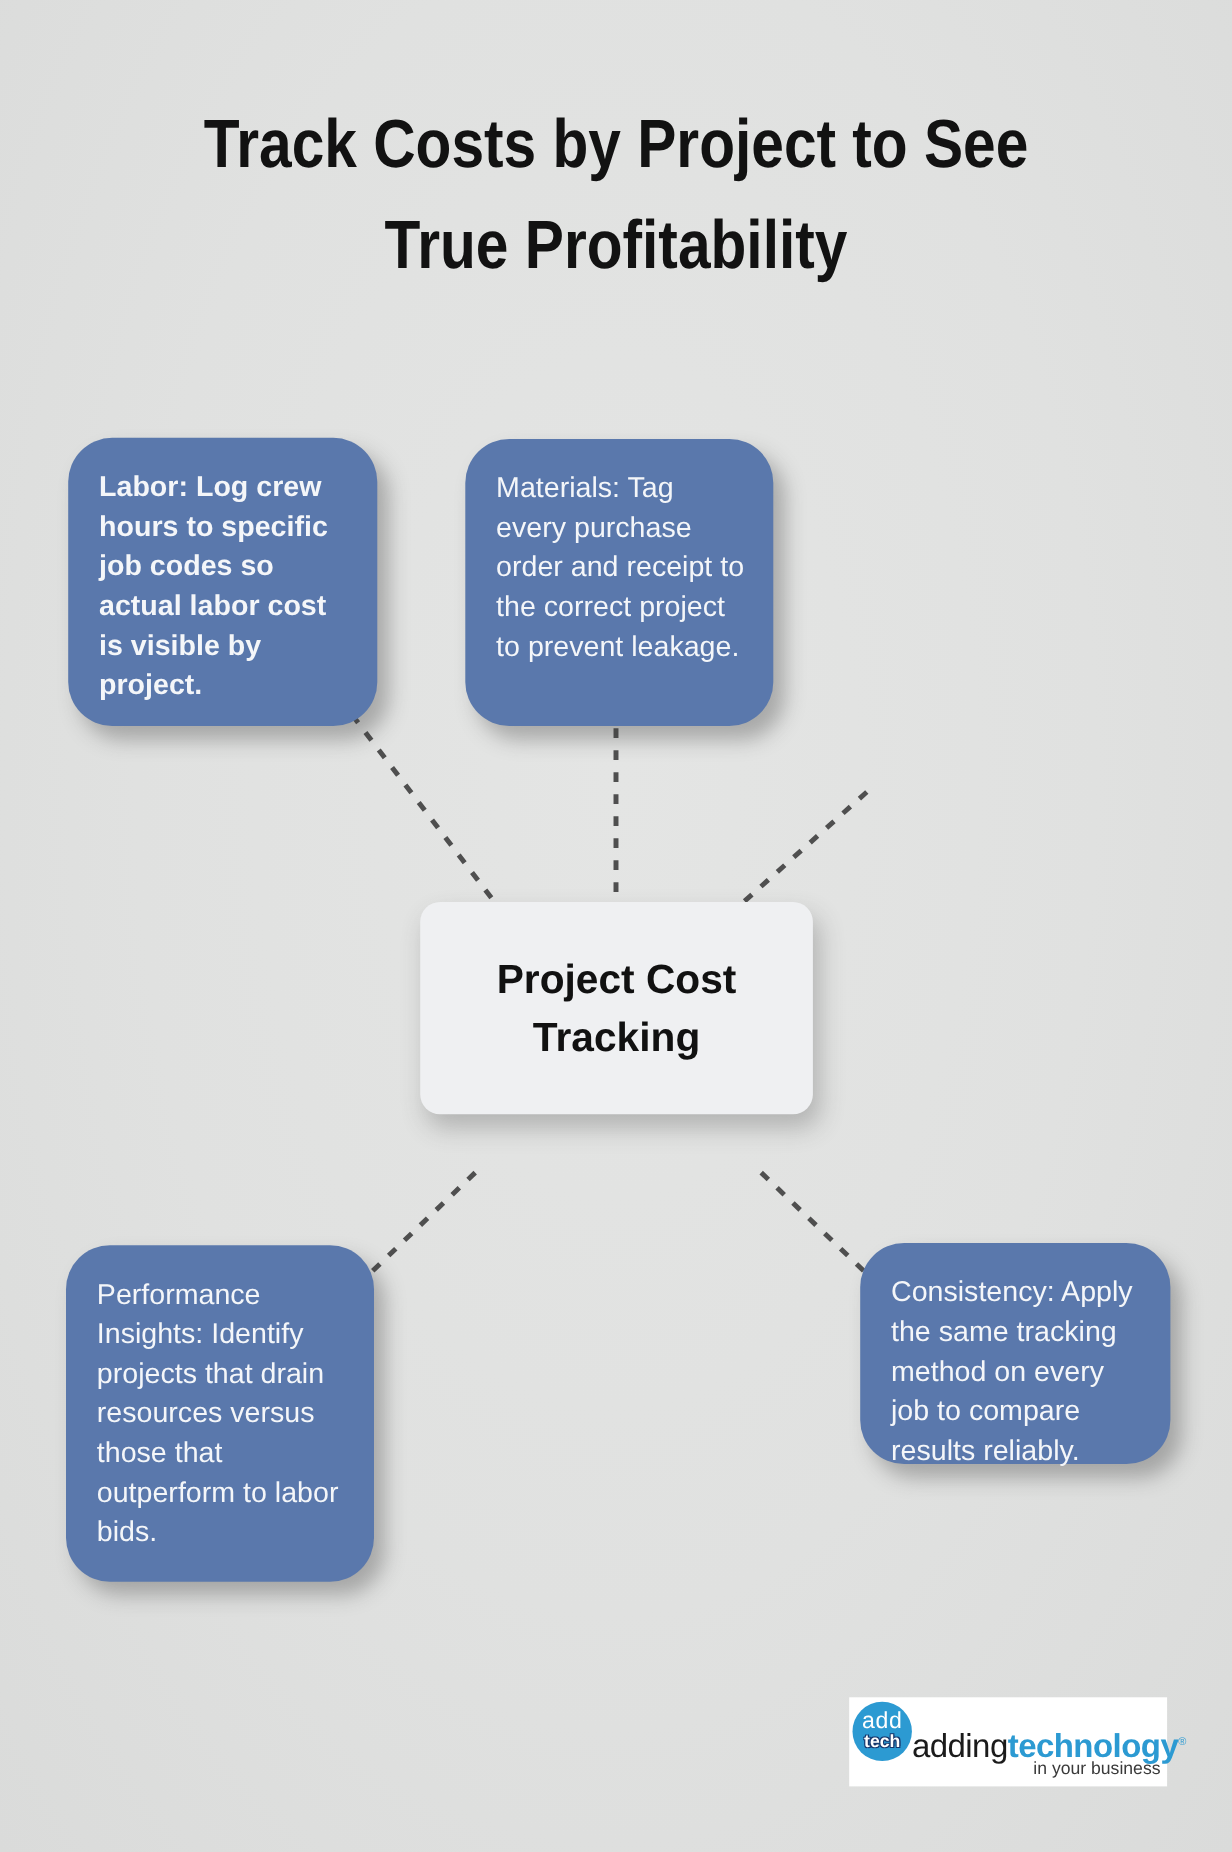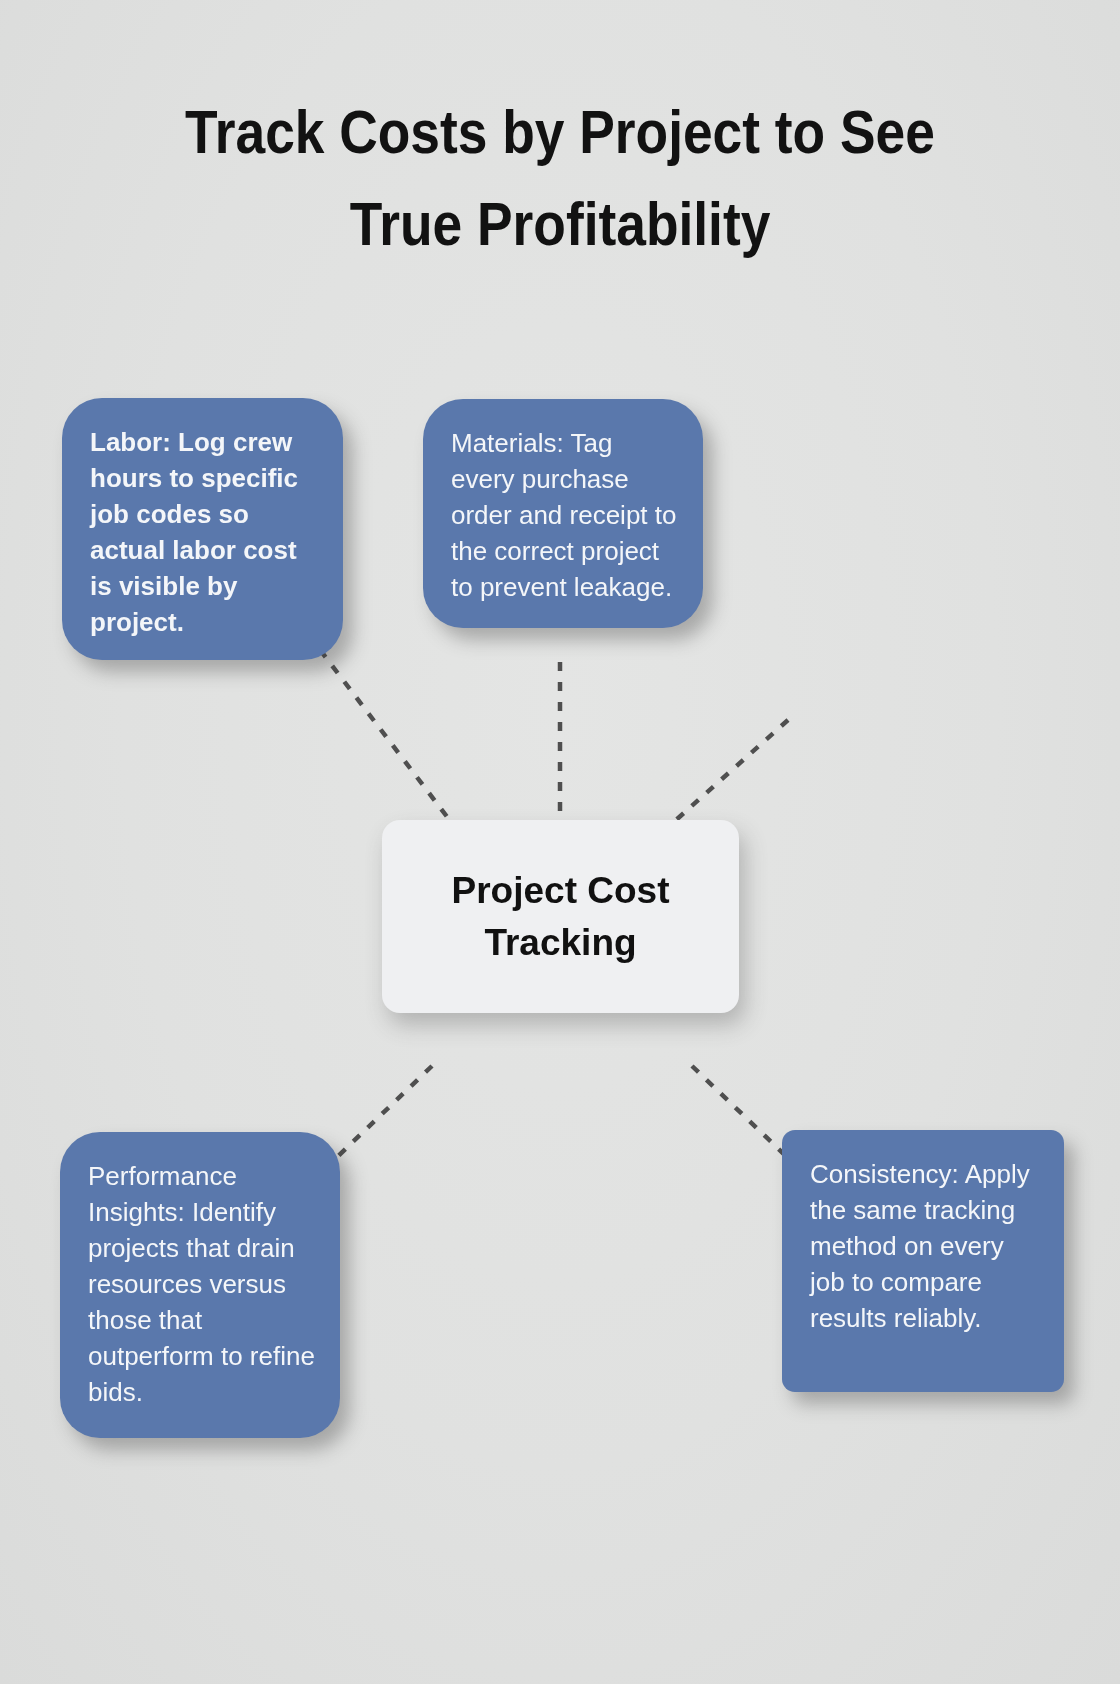--- a/index.html
+++ b/index.html
@@ -55,24 +55,24 @@
     box-sizing: border-box;
     background: #5a78ac;
     border-radius: 40px;
     color: #f4f6f9;
     font-size: 26px;
     line-height: 36px;
     padding: 26px 22px 22px 28px;
     box-shadow: 10px 12px 18px rgba(60, 60, 60, 0.35);
   }
   .node-labor          { left: 62px;  top: 398px;  width: 281px; height: 262px; font-weight: bold; }
-  .node-materials      { left: 423px; top: 399px;  width: 280px; height: 229px; }
+  .node-materials      { left: 423px; top: 399px;  width: 280px; height: 261px; }
   .node-subcontractors { left: 782px; top: 400px;  width: 282px; height: 350px; }
   .node-performance    { left: 60px;  top: 1132px; width: 280px; height: 306px; }
-  .node-consistency    { left: 782px; top: 1130px; width: 282px; height: 262px; border-radius: 13px; }
+  .node-consistency    { left: 782px; top: 1130px; width: 282px; height: 201px; }
 
   
   .center-node {
     position: absolute;
     left: 382px;
     top: 820px;
     width: 357px;
     height: 193px;
     box-sizing: border-box;
     background: #eff0f2;
@@ -175,21 +175,31 @@
   <div class="node node-materials">
     <span>Materials: Tag every purchase order and receipt to the correct project to prevent leakage.</span>
   </div>
 
 
   <div class="center-node">
     <span>Project Cost Tracking</span>
   </div>
 
   <div class="node node-performance">
-    <span>Performance Insights: Identify projects that drain resources versus those that outperform to refine bids.</span>
+    <span>Performance Insights: Identify projects that drain resources versus those that outperform to labor bids.</span>
   </div>
 
   <div class="node node-consistency">
     <span>Consistency: Apply the same tracking method on every job to compare results reliably.</span>
   </div>
 
+  <div class="logo">
+    <div class="logo-badge">
+      <span class="badge-add">add</span>
+      <span class="badge-tech">tech</span>
+    </div>
+    <div class="logo-wordmark">
+      <span class="word-adding">adding</span><span class="word-technology">technology</span><span class="word-reg">®</span>
+    </div>
+    <div class="logo-tagline">in your business</div>
+  </div>
 
 </div>
 
 </body></html>

